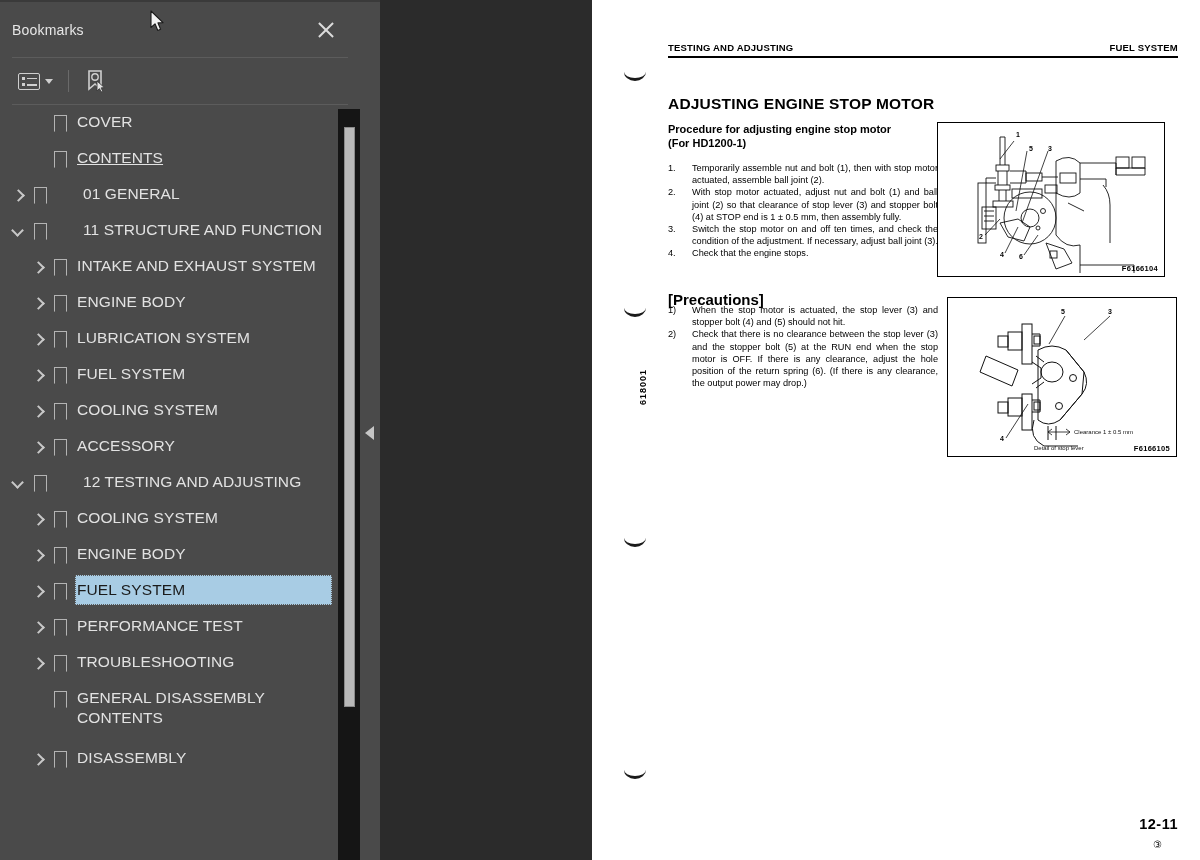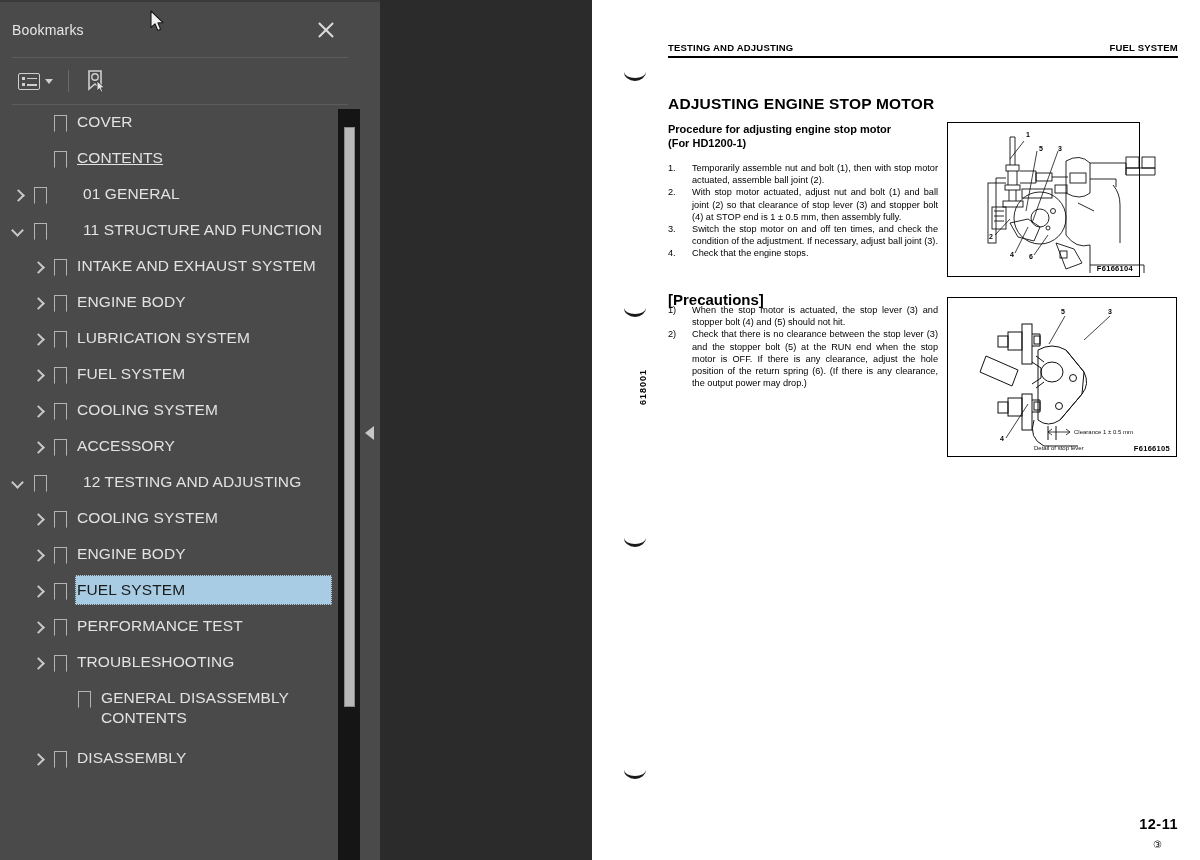--- a/index.html
+++ b/index.html
@@ -69,21 +69,21 @@
   
   .bm-tree {
     position: absolute; left: 0; top: 103px;
     width: 360px; height: 757px;
     overflow: hidden;
   }
   .bm-row {
     position: relative; display: flex; align-items: flex-start;
     height: 36px; cursor: pointer; padding-top: 7px;
   }
-  .bm-row.two-line { height: 60px; margin-left: 24px; }
+  .bm-row.two-line { height: 60px; }
   .twisty {
     position: absolute; width: 16px; height: 16px; top: 11px;
   }
   .twisty::before {
     content: ""; position: absolute; left: 4px; top: 3px;
     width: 7px; height: 7px;
     border-right: 2px solid #c8c8c8; border-bottom: 2px solid #c8c8c8;
     transform: rotate(-45deg);
   }
   .twisty.open::before { transform: rotate(45deg); left: 2.5px; top: 2px; }
@@ -184,21 +184,21 @@
   }
   .prec-list {
     position: absolute; left: 76px; top: 304px; width: 270px;
   }
   .prec-list .li { padding-left: 24px; }
 
   
   .fig {
     position: absolute; border: 1.5px solid #000; background: #fff;
   }
-  .fig1 { left: 355px; top: 122px; width: 193px; height: 155px; }
+  .fig1 { left: 345px; top: 122px; width: 228px; height: 155px; }
   .fig2 { left: 355px; top: 297px; width: 230px; height: 160px; }
   .fig-id {
     position: absolute; right: 6px; bottom: 3px;
     font-size: 7.5px; font-weight: bold; letter-spacing: .3px;
   }
   .fig svg { display: block; }
   .callout {
     position: absolute; font-size: 7px; font-weight: bold;
   }
 

